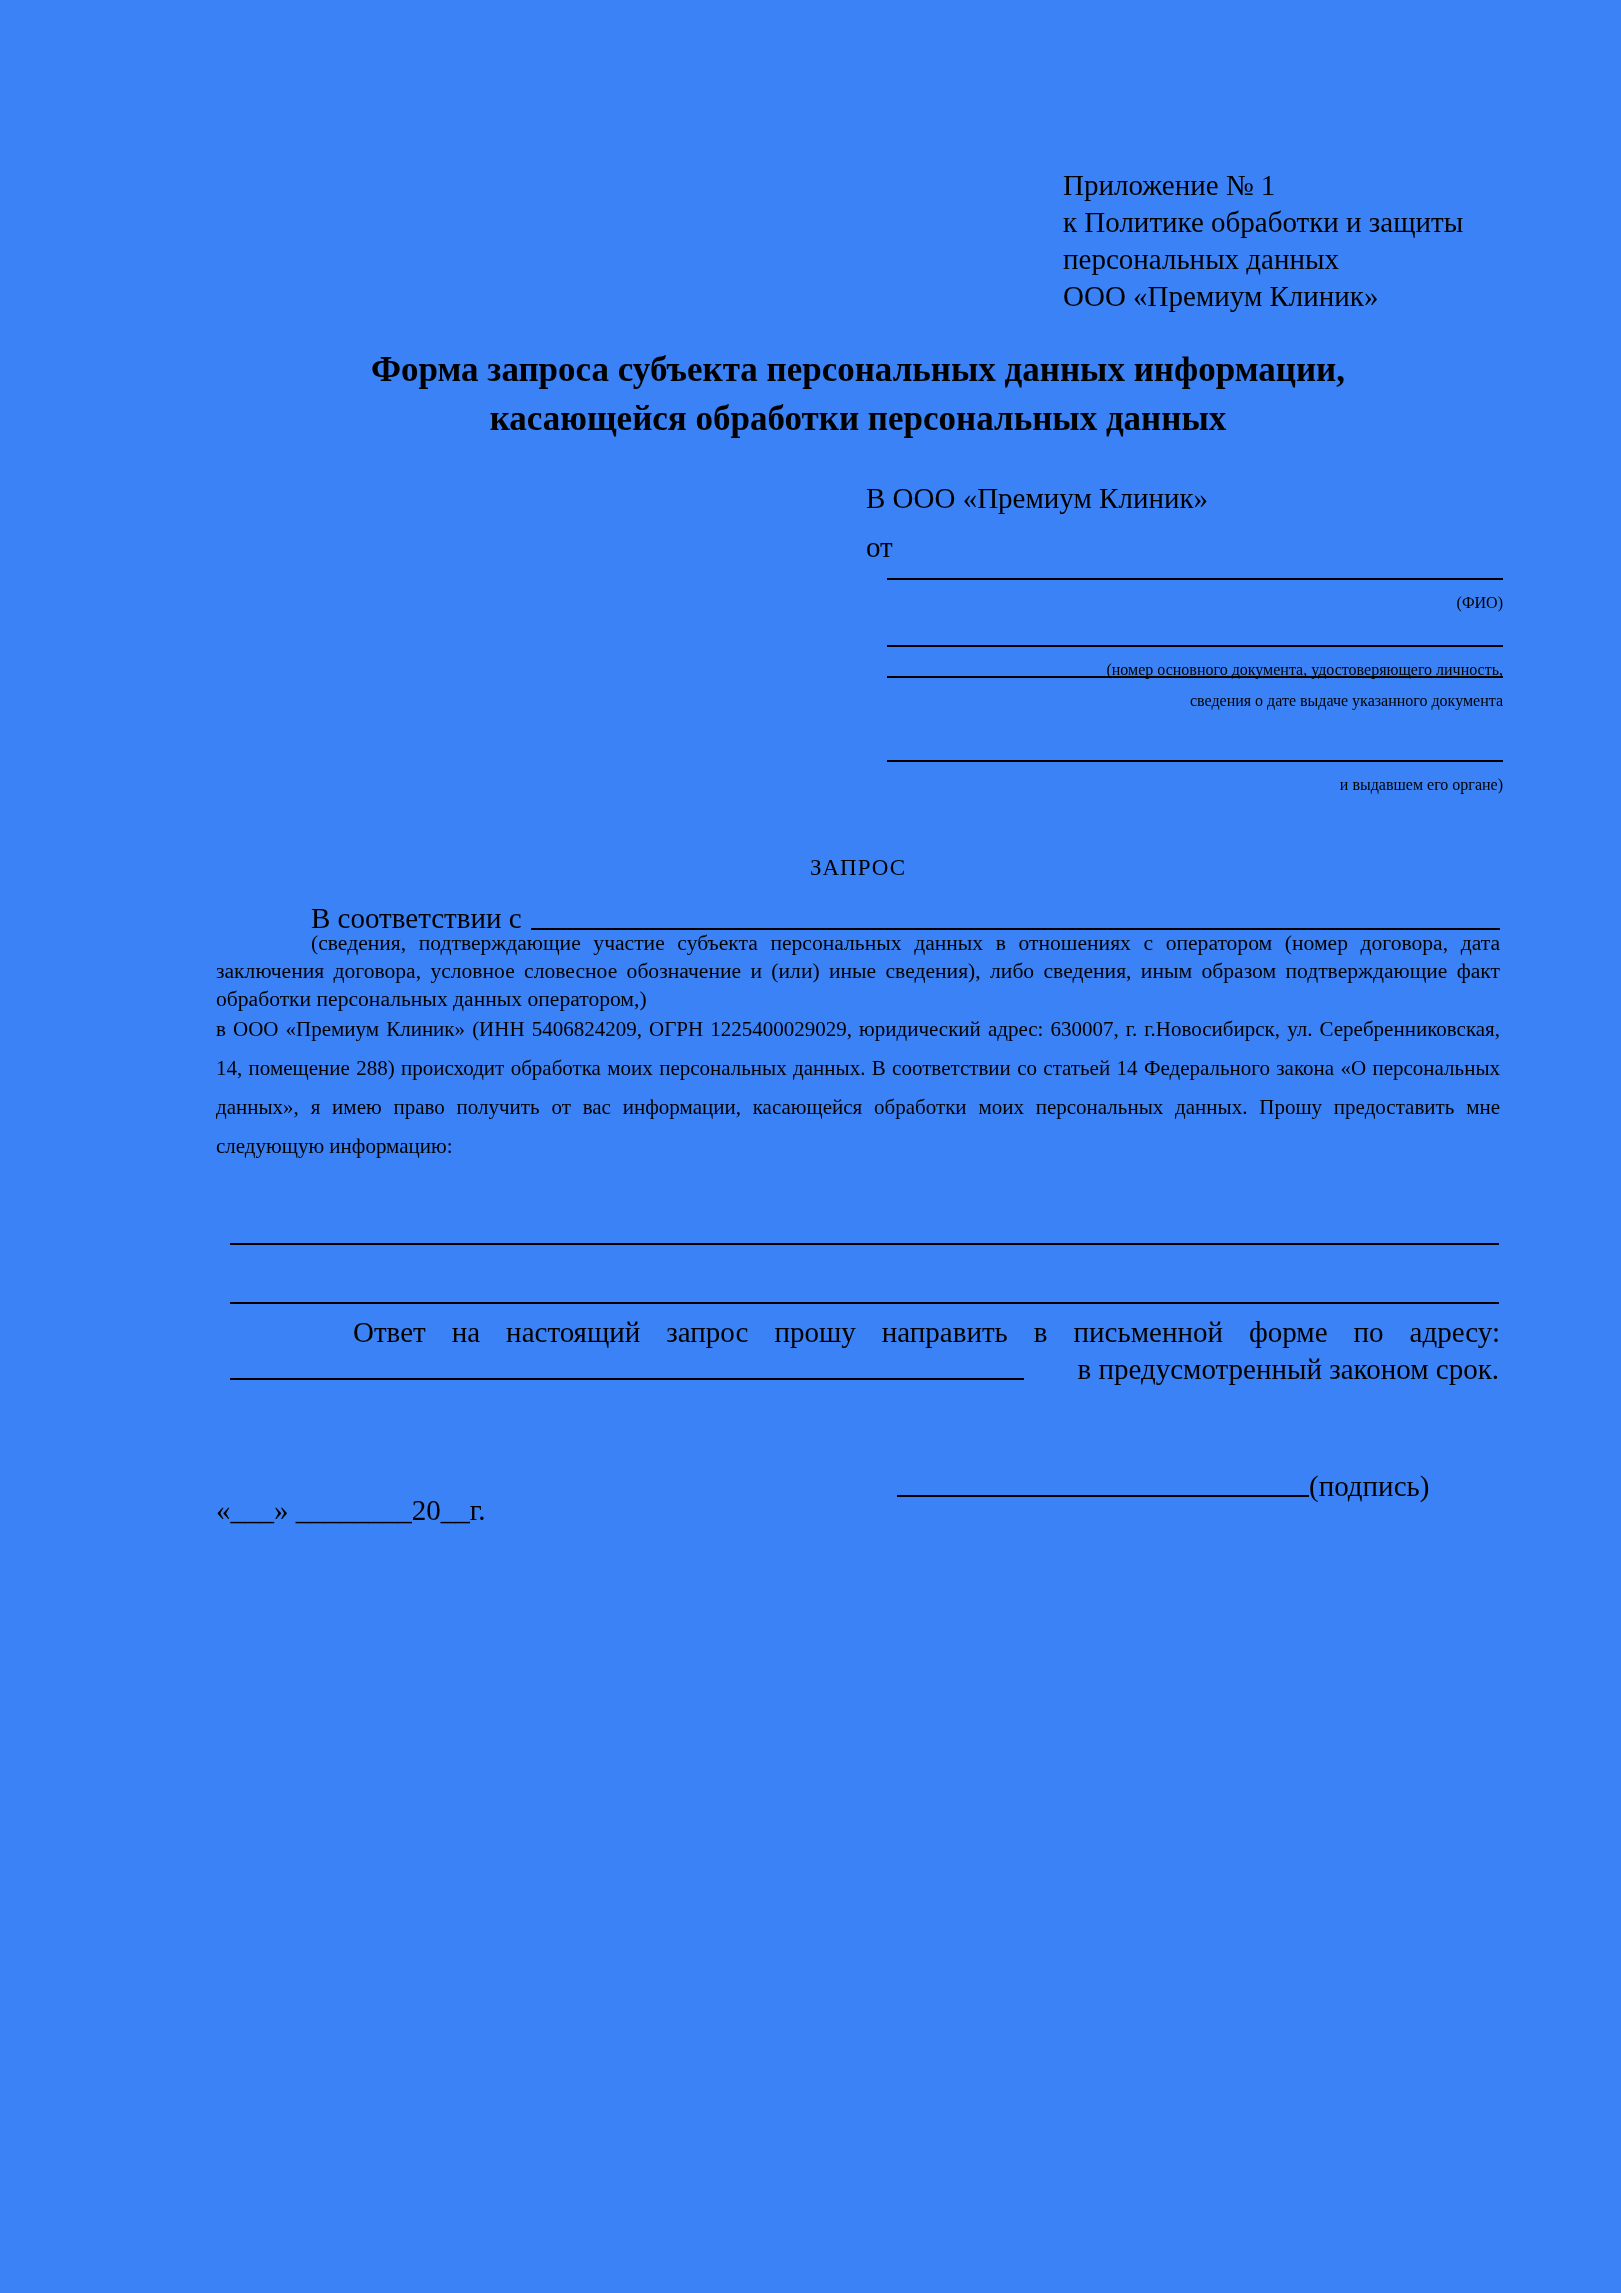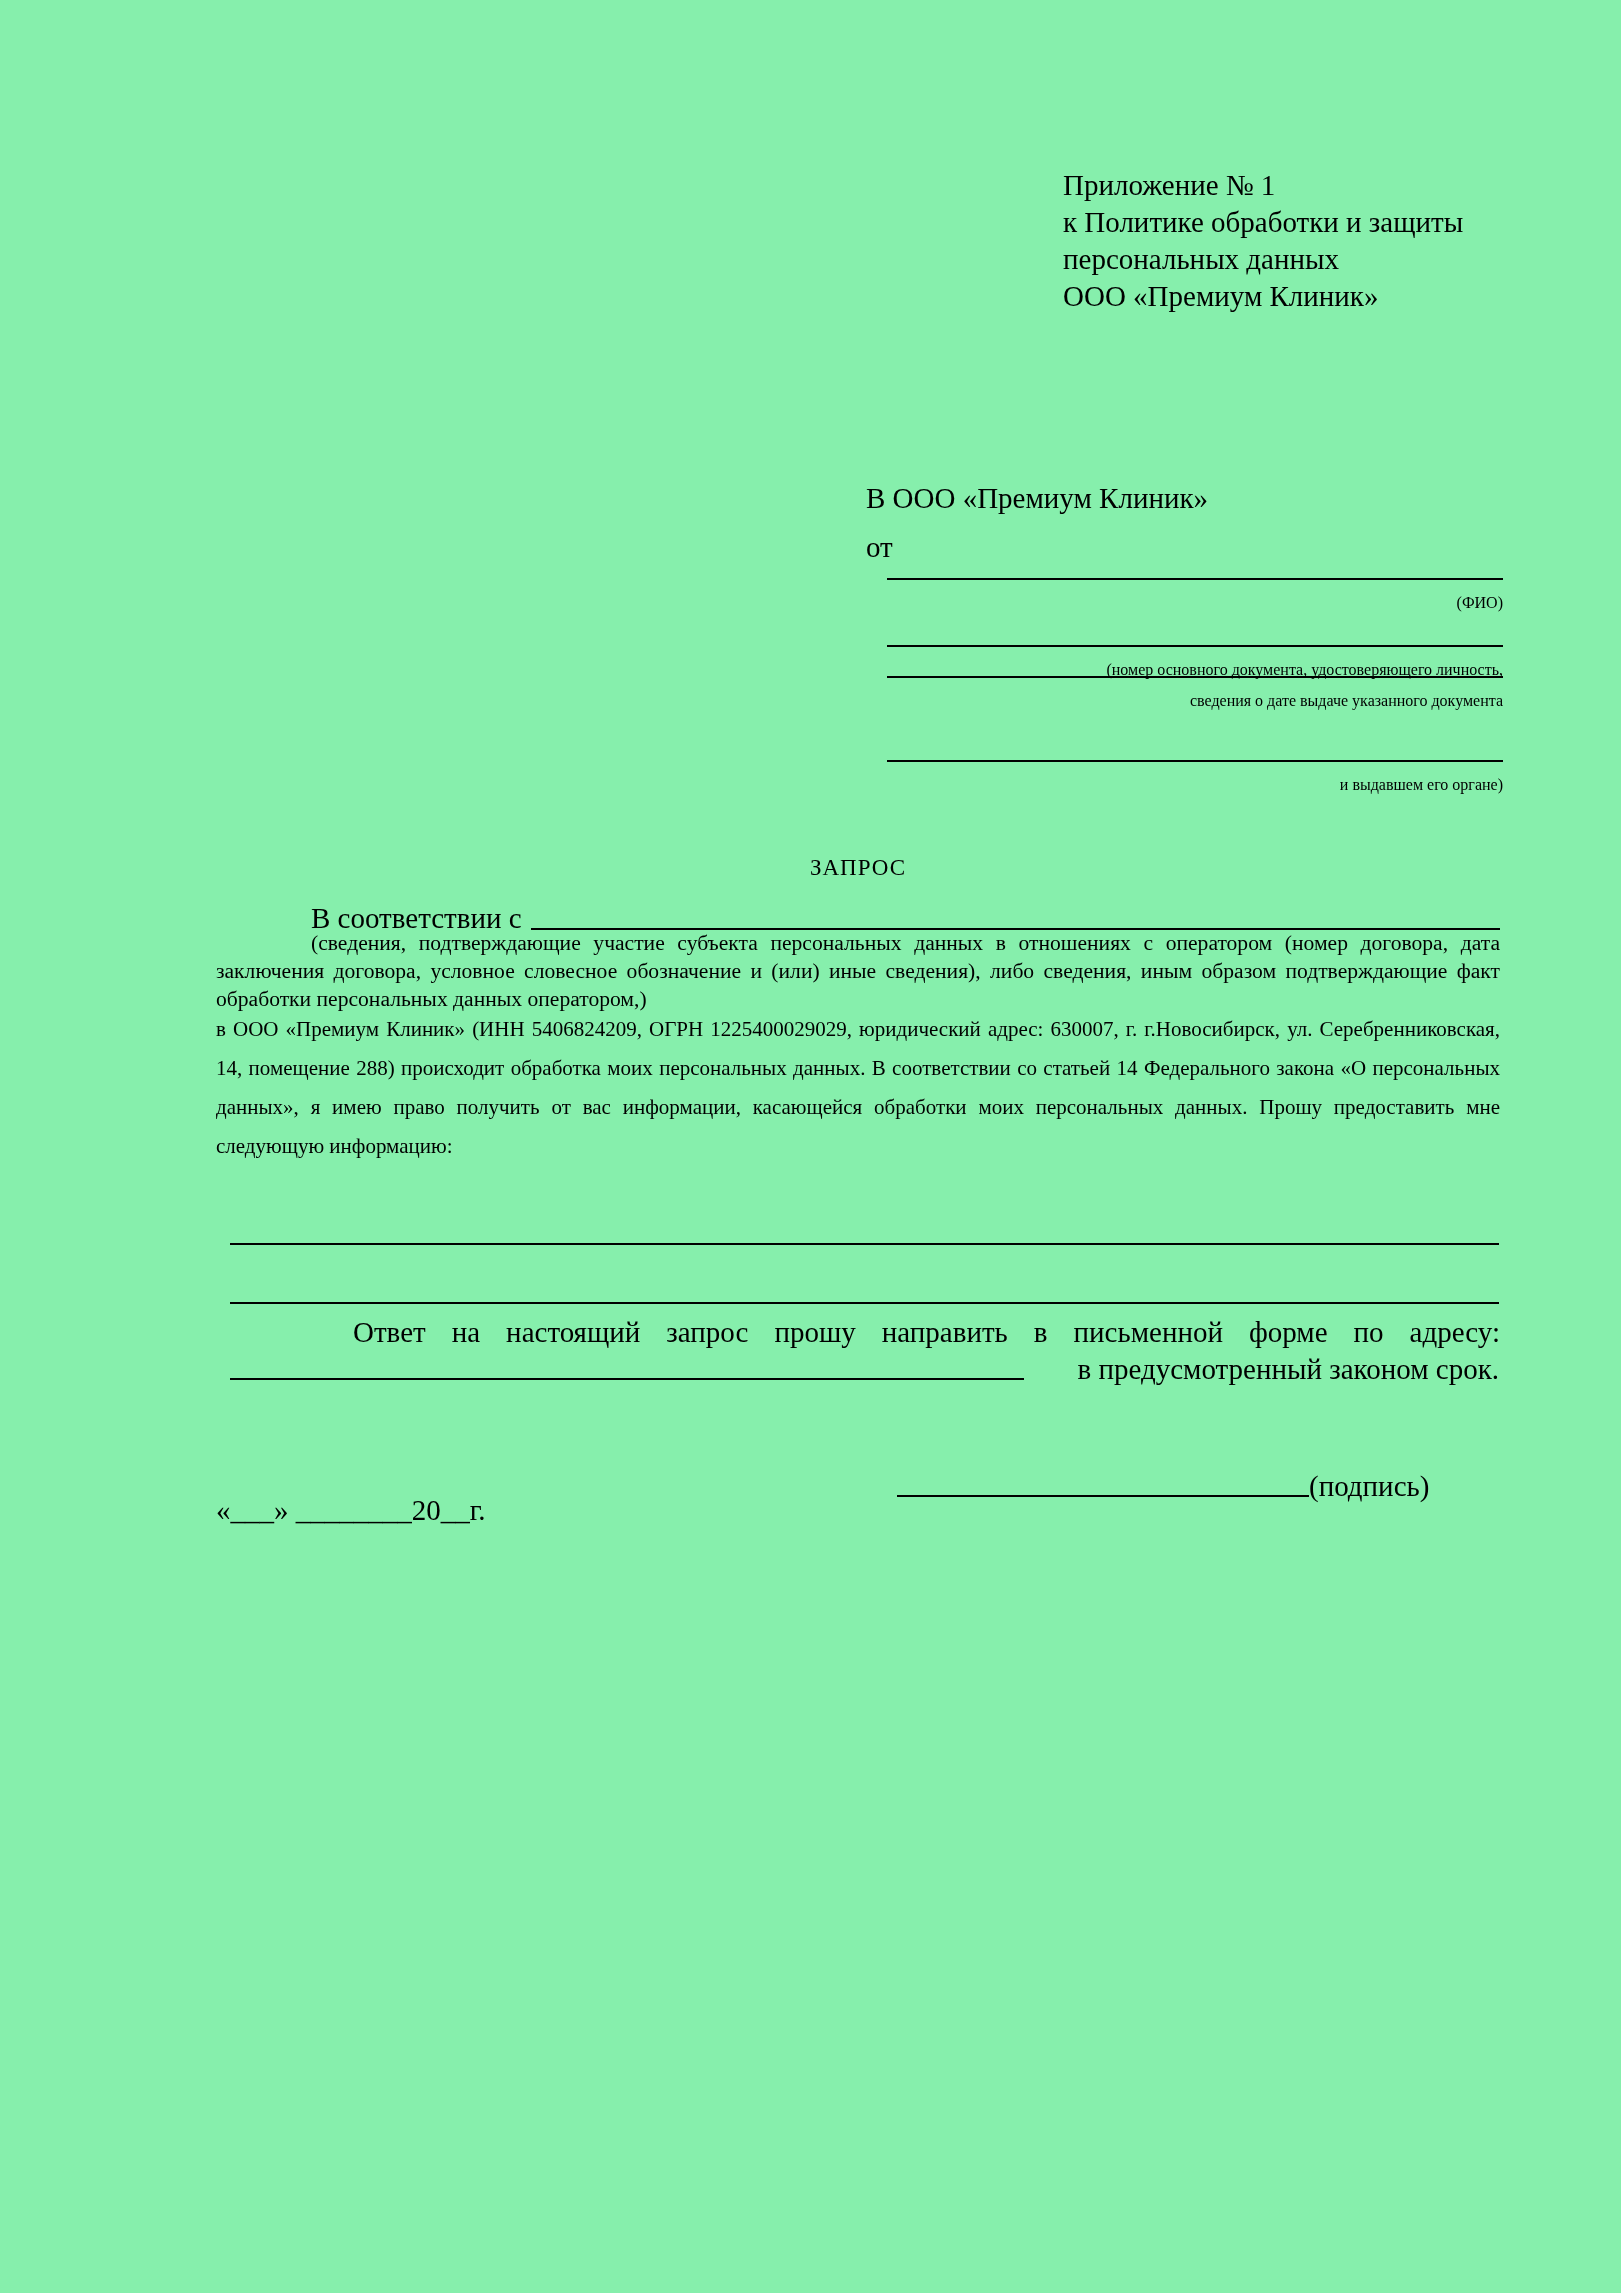--- a/index.html
+++ b/index.html
@@ -1,20 +1,20 @@
 <!DOCTYPE html>
 <html><head>
 <meta charset="utf-8">
 <style>
   html, body { margin: 0; padding: 0; background: #888; }
   .page {
     position: relative;
     width: 1621px;
     height: 2294px;
-    background: #86efac;
+    background: #3b82f6;
     color: #000000;
     font-family: "Liberation Serif", "DejaVu Serif", serif;
     overflow: hidden;
     margin: 0 auto;
   }
   .abs { position: absolute; }
 
   
   .appendix {
     left: 1063px; top: 167px;
@@ -96,20 +96,22 @@
 
 <div class="page">
 
   <div class="abs appendix">
     <div>Приложение № 1</div>
     <div>к Политике обработки и защиты</div>
     <div>персональных данных</div>
     <div>ООО «Премиум Клиник»</div>
   </div>
 
+  <div class="abs doc-title">Форма запроса субъекта персональных данных информации,
+касающейся обработки персональных данных</div>
 
   <div class="abs addr-to">В ООО «Премиум Клиник»</div>
   <div class="abs addr-from">от</div>
 
   <div class="abs field-group fg1">
     <span class="field-line"></span>
     <span class="field-caption">(ФИО)</span>
   </div>
   <div class="abs field-group fg2">
     <span class="field-line"></span>

